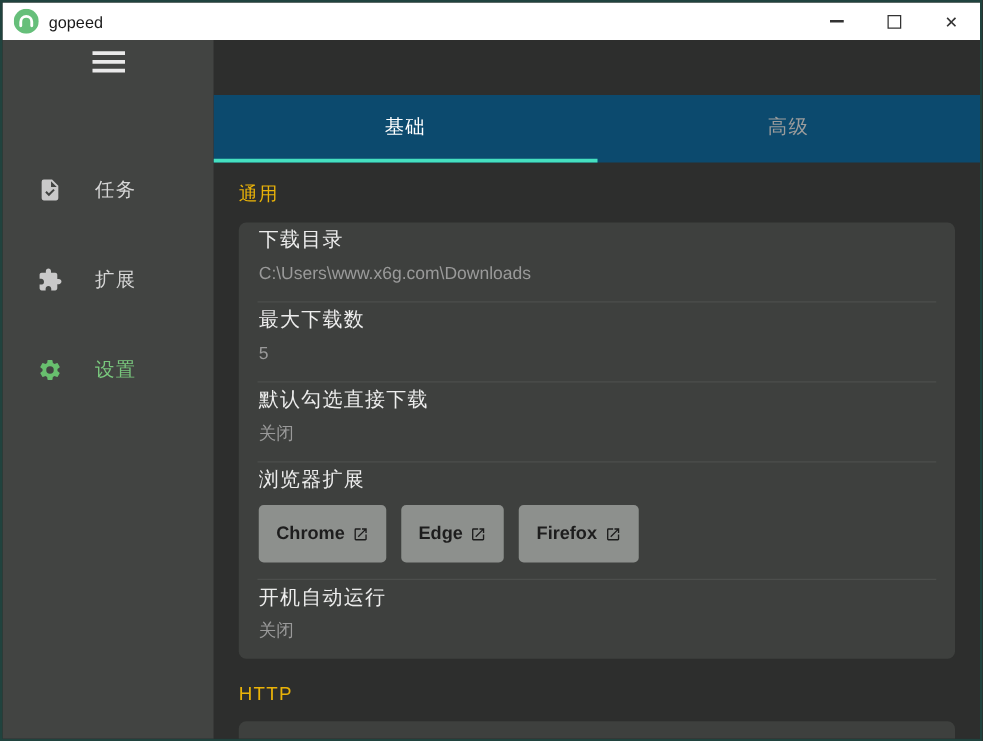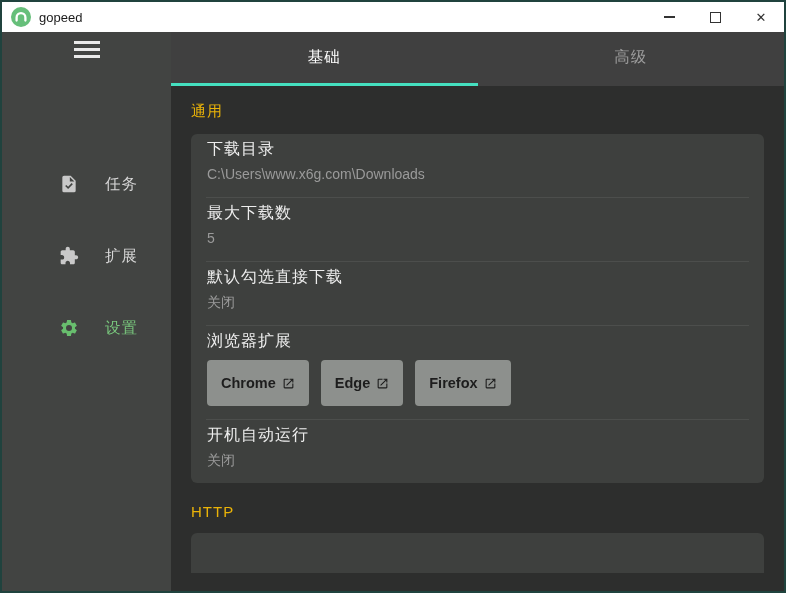--- a/index.html
+++ b/index.html
@@ -32,34 +32,34 @@
   .max-glyph { width: 11px; height: 11px; border: 1.4px solid #333; }
   .close-glyph { font-size: 13px; line-height: 1; color: #333; }
 
   
   .app-body { flex: 1; display: flex; min-height: 0; }
 
   
   .sidebar { width: 169px; flex: 0 0 169px; background: #424442; display: flex; flex-direction: column; }
   .hamburger { margin: 9px auto 0; width: 26px; display: flex; flex-direction: column; gap: 4px; cursor: pointer; }
   .hamburger span { display: block; height: 3px; background: #e9e9e9; }
-  .nav { margin-top: 112px; padding-left: 29px; }
+  .nav { margin-top: 80px; }
   .nav-item {
     height: 28px; display: flex; align-items: center;
     padding-left: 28px; gap: 26px; margin-bottom: 44px; cursor: pointer;
   }
   .nav-item .nav-icon { width: 20px; height: 20px; flex: 0 0 20px; color: #c9c9c9; }
   .nav-item .nav-label { font-size: 15.5px; color: #d6d6d6; letter-spacing: 1px; }
   .nav-item.active .nav-icon { color: #68bf6e; }
   .nav-item.active .nav-label { color: #79c77d; }
   .nav-icon svg { width: 100%; height: 100%; display: block; }
 
   
   .main { flex: 1; display: flex; flex-direction: column; min-width: 0; background: #2d2e2d; }
-  .tabbar { height: 54px; flex: 0 0 54px; background: #404040; display: flex; }
+  .tabbar { height: 54px; flex: 0 0 54px; background: #0c4a6e; display: flex; margin-top: 44px; }
   .tab {
     flex: 1; display: flex; align-items: center; justify-content: center;
     font-size: 15.5px; color: #9c9c9c; letter-spacing: 1px;
     border-bottom: 3px solid transparent; cursor: pointer;
   }
   .tab.active { color: #ffffff; border-bottom-color: #45e0c0; }
 
   .content { flex: 1; padding: 16px 20px 0; overflow: hidden; position: relative; }
   .section-title { font-size: 15px; color: #eab308; margin-bottom: 13px; letter-spacing: 1px; }
 

